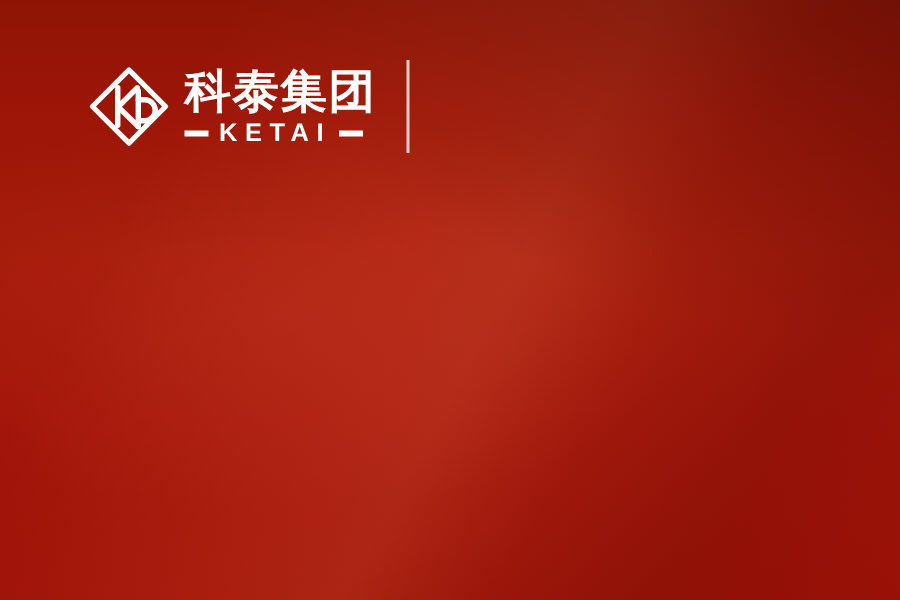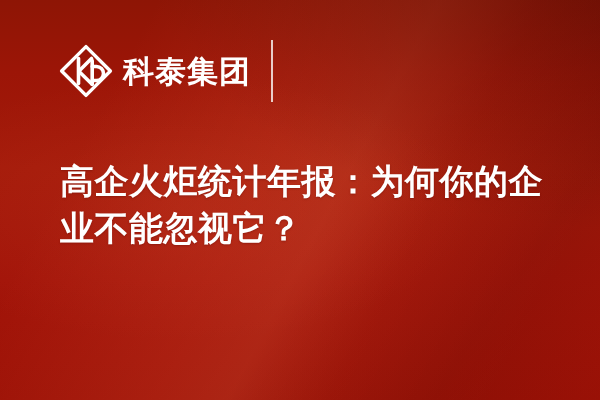--- a/index.html
+++ b/index.html
@@ -212,24 +212,28 @@
             <path d="M33.5 15.5 L20.8 28.2 L33.8 41"></path>
           </g>
           <g fill="none" stroke="#ffffff" stroke-width="3.6" stroke-linecap="round" stroke-linejoin="round">
             <path d="M34.2 17.5 L34.2 41.5"></path>
             <path d="M34.2 23.5 L38.5 23.5 A7 7 0 0 1 38.5 37.5 L34.2 37.5"></path>
           </g>
         </svg>
 
         <div class="logo-wordmark">
           <div class="logo-cn">科泰集团</div>
+          <div class="logo-en-row">
+            <span class="logo-rule"></span>
+            <span class="logo-en">KETAI</span>
+            <span class="logo-rule"></span>
+          </div>
         </div>
       </div>
 
       <div class="divider"></div>
 
 
     </div>
 
-    <div class="headline">高企火炬统计年报：为何你的企业不能忽视它？</div>
 
   </div>
 </div>
 
 </body></html>

